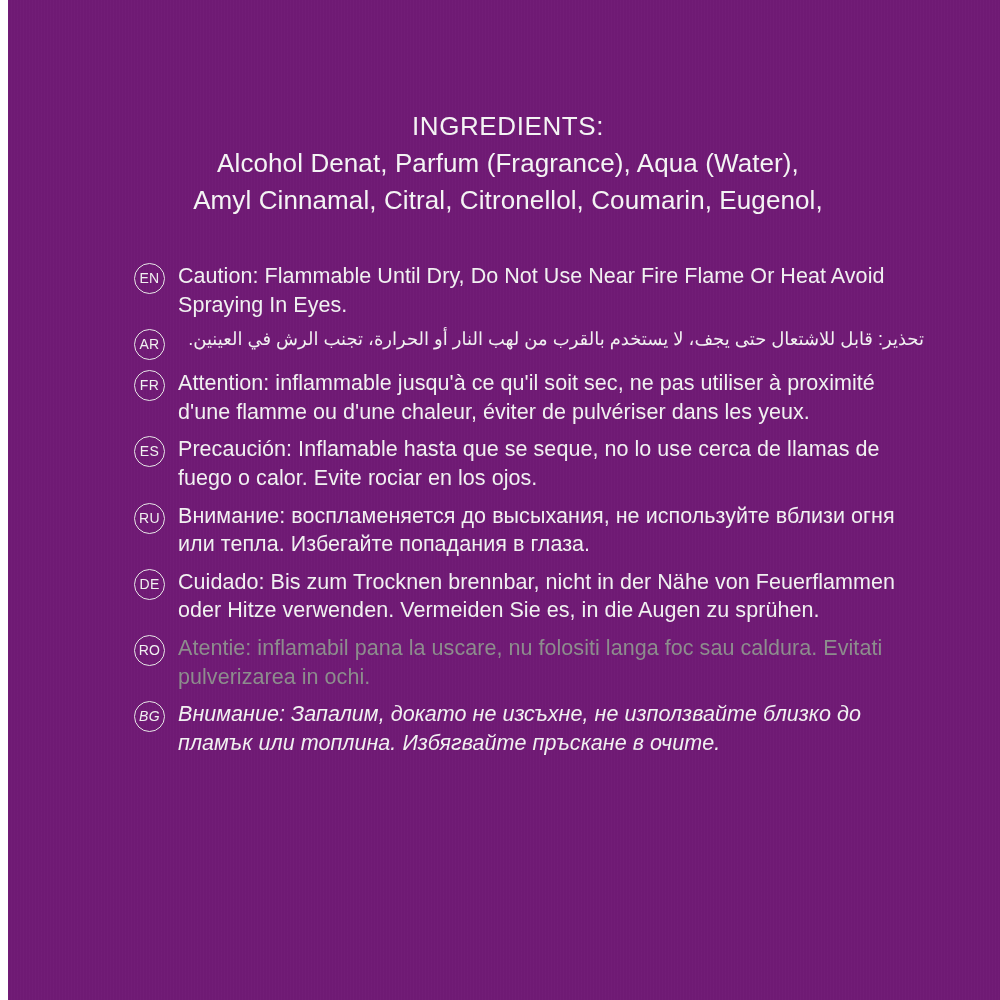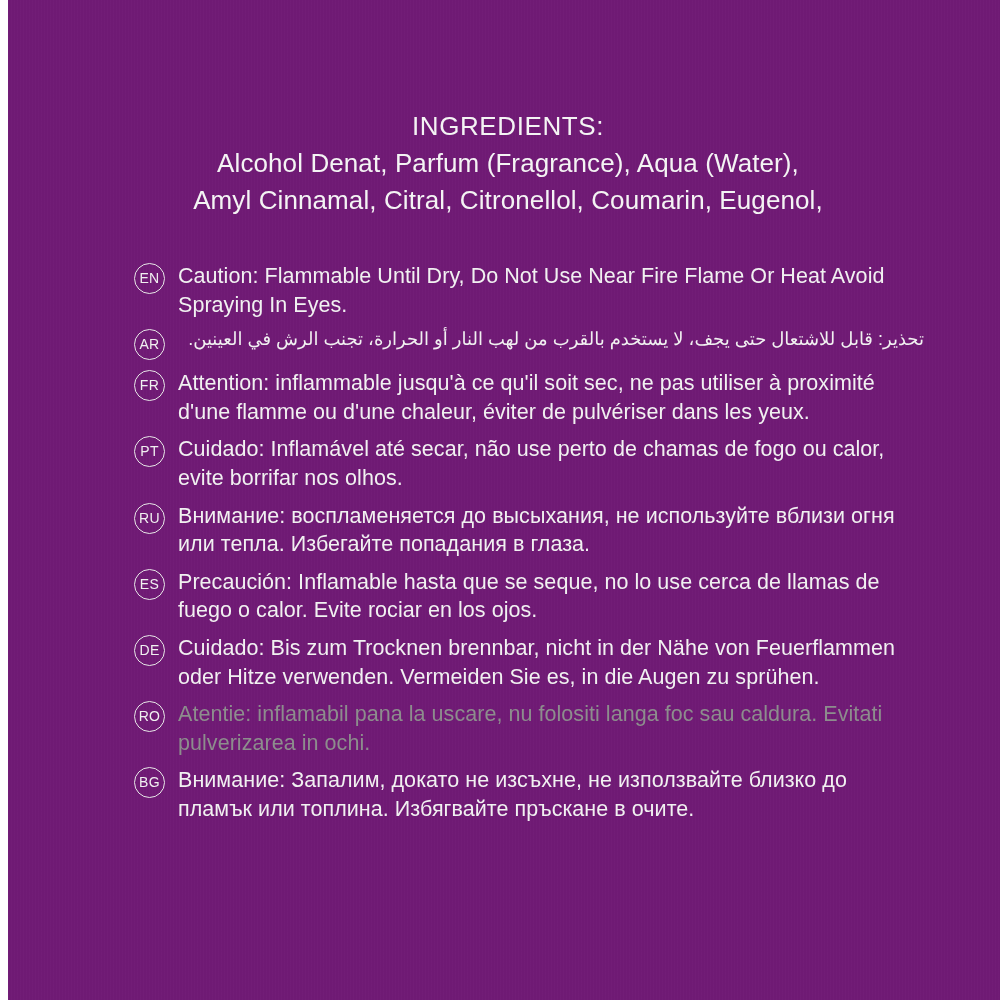--- a/index.html
+++ b/index.html
@@ -62,21 +62,21 @@
     left: 126px;
     top: 262px;
     width: 790px;
   }
 
   .warn-row {
     display: flex;
     align-items: flex-start;
     margin-bottom: 9px;
   }
-  .warn-row:last-child { margin-bottom: 4px; }
+  .warn-row:last-child { margin-bottom: 4px; font-style: italic; }
 
   .lang-badge {
     flex: 0 0 auto;
     width: 31px;
     height: 31px;
     border: 1.6px solid #e8e8e8;
     border-radius: 50%;
     color: #f0f0f0;
     font-size: 14px;
     line-height: 28px;
@@ -127,33 +127,29 @@
       <span class="lang-badge">AR</span>
       <span class="warn-text">تحذير: قابل للاشتعال حتى يجف، لا يستخدم بالقرب من لهب النار أو الحرارة، تجنب الرش في العينين.</span>
     </div>
 
     <div class="warn-row">
       <span class="lang-badge">FR</span>
       <span class="warn-text">Attention: inflammable jusqu'à ce qu'il soit sec, ne pas utiliser à proximité d'une flamme ou d'une chaleur, éviter de pulvériser dans les yeux.</span>
     </div>
 
 
+
     <div class="warn-row">
-      <span class="lang-badge">PT</span>
-      <span class="warn-text">Cuidado: Inflamável até secar, não use perto de chamas de fogo ou calor, evite borrifar nos olhos.</span>
+      <span class="lang-badge">ES</span>
+      <span class="warn-text">Precaución: Inflamable hasta que se seque, no lo use cerca de llamas de fuego o calor. Evite rociar en los ojos.</span>
     </div>
 
     <div class="warn-row">
       <span class="lang-badge">RU</span>
       <span class="warn-text">Внимание: воспламеняется до высыхания, не используйте вблизи огня или тепла. Избегайте попадания в глаза.</span>
-    </div>
-
-    <div class="warn-row">
-      <span class="lang-badge">ES</span>
-      <span class="warn-text">Precaución: Inflamable hasta que se seque, no lo use cerca de llamas de fuego o calor. Evite rociar en los ojos.</span>
     </div>
 
     <div class="warn-row">
       <span class="lang-badge">DE</span>
       <span class="warn-text">Cuidado: Bis zum Trocknen brennbar, nicht in der Nähe von Feuerflammen oder Hitze verwenden. Vermeiden Sie es, in die Augen zu sprühen.</span>
     </div>
 
     <div class="warn-row faded">
       <span class="lang-badge">RO</span>
       <span class="warn-text">Atentie: inflamabil pana la uscare, nu folositi langa foc sau caldura. Evitati pulverizarea in ochi.</span>

